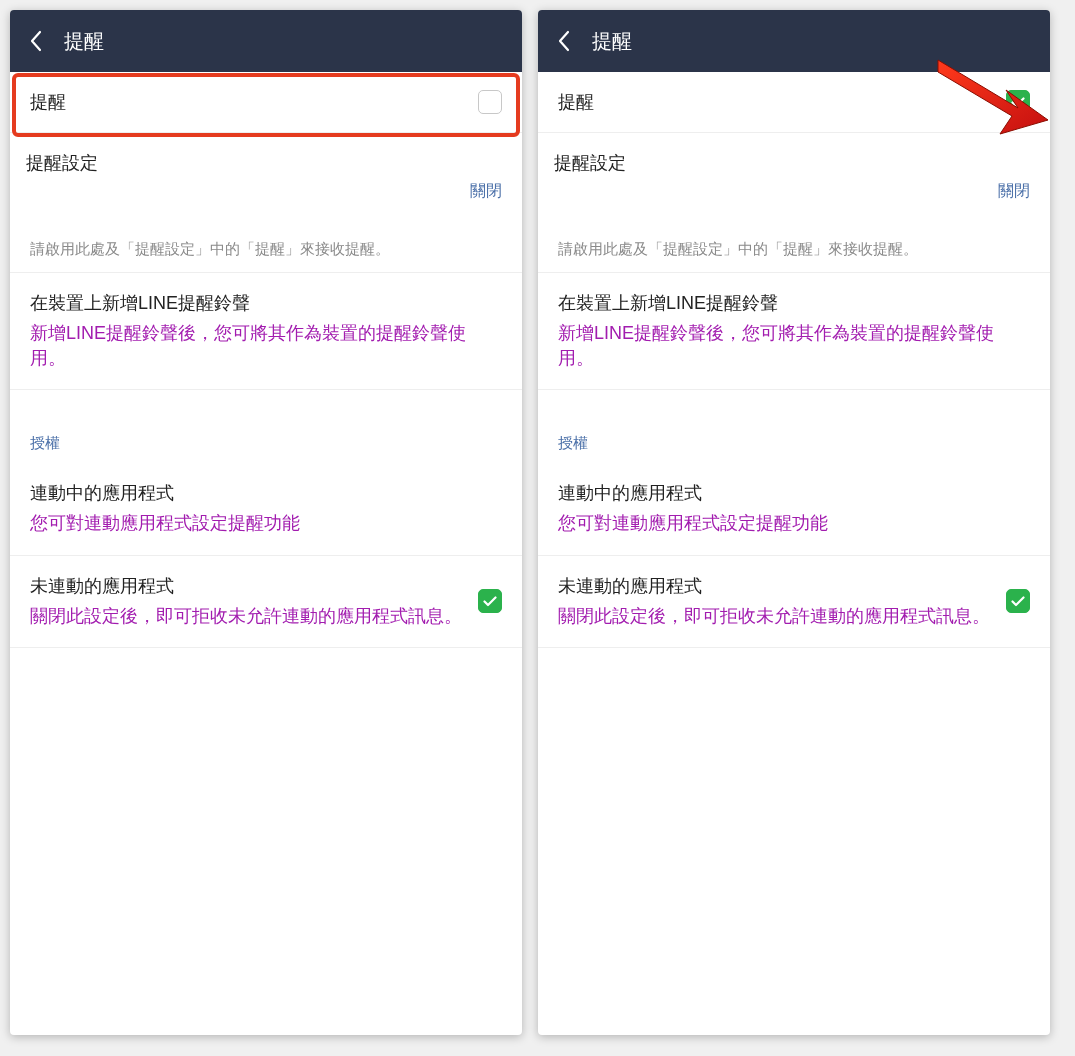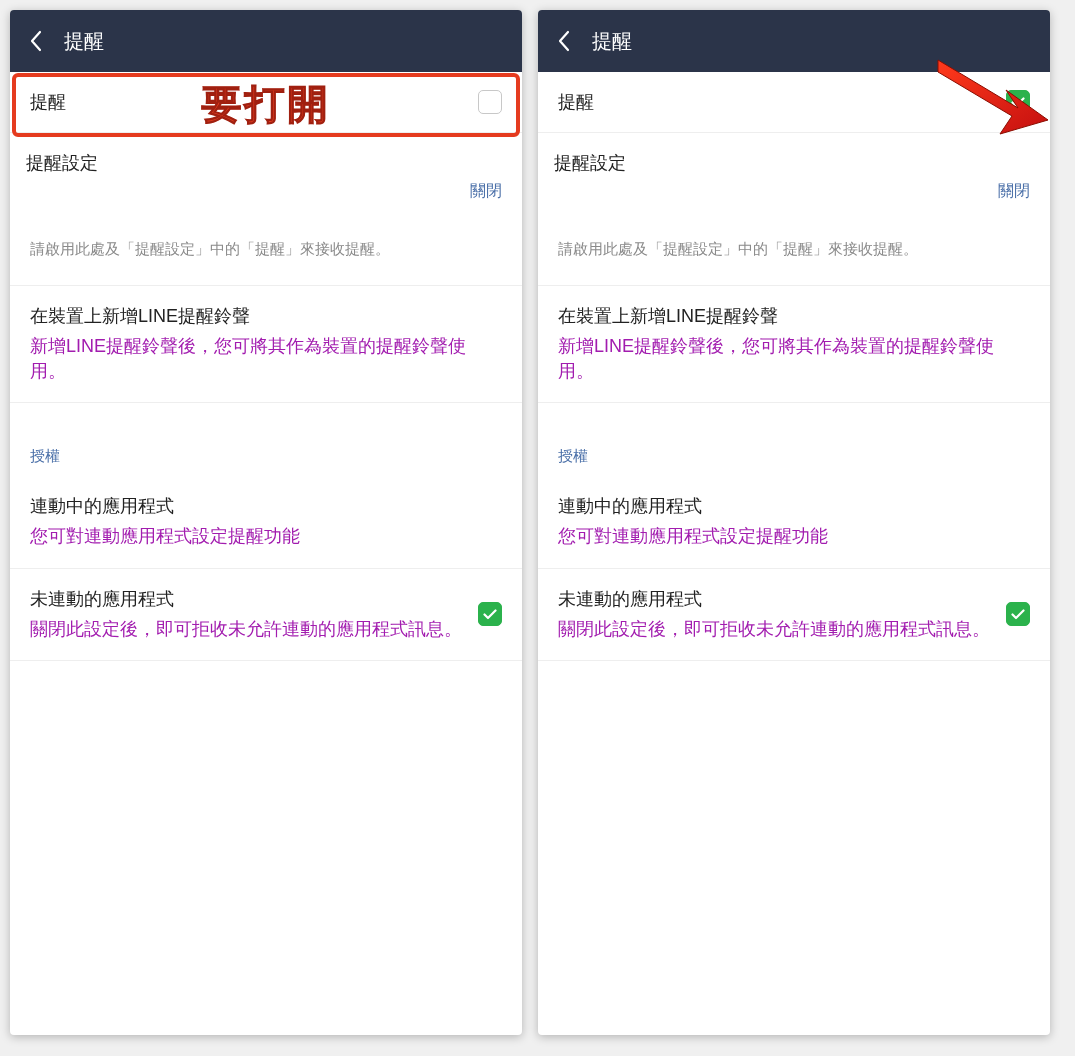--- a/index.html
+++ b/index.html
@@ -66,21 +66,21 @@
     margin-top: 6px;
     line-height: 1.4;
   }
   .row-status {
     font-size: 16px;
     color: #4a6fa8;
     margin-top: 6px;
     text-align: right;
   }
   .hint {
-    padding: 20px 20px 26px 20px;
+    padding: 20px 20px 13px 20px;
     font-size: 15px;
     color: #8a8a8a;
     border-bottom: 1px solid #eeeeee;
   }
   .section-label {
     padding: 44px 12px 10px 20px;
     font-size: 15px;
     color: #4a6fa8;
   }
   .checkbox {
@@ -134,21 +134,20 @@
     z-index: 10;
     pointer-events: none;
   }
 </style>
 </head>
 <body>
 
 <div class="phone">
 
   <div class="highlight-box"></div>
-  <div class="highlight-label">要打開</div>
 
   <div class="header">
     <span class="back-chevron">
       <svg width="14" height="22" viewBox="0 0 14 22" fill="none">
           <path d="M11 2 L3 11 L11 20" stroke-width="2.2" stroke-linecap="round" stroke-linejoin="round"></path>
         </svg>
     </span>
     <span class="header-title">提醒</span>
   </div>
 

